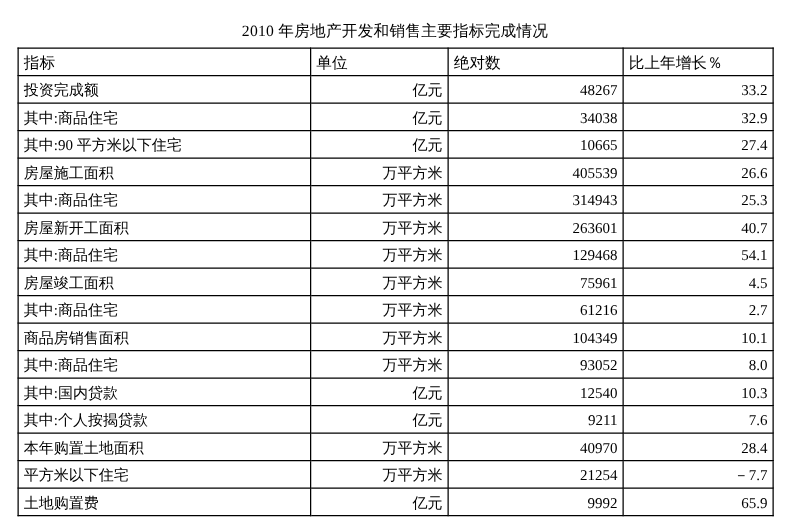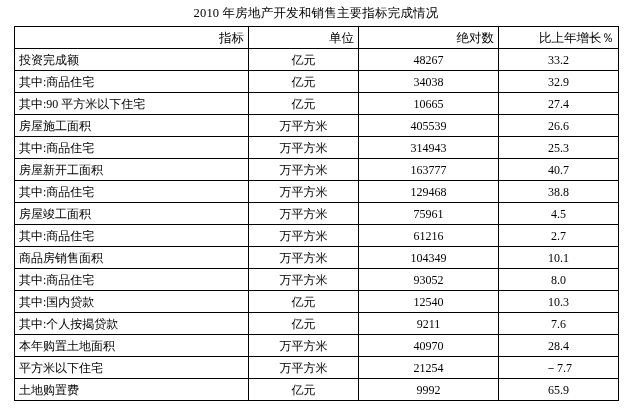--- a/index.html
+++ b/index.html
@@ -17,21 +17,21 @@
   .page {
     position: relative;
     width: 632px;
     height: 417px;
     box-sizing: border-box;
   }
   .title {
     text-align: center;
     font-size: 12.5px;
     font-family: "Liberation Serif", serif;
-    padding-top: 5px;
+    padding-top: 17px;
     padding-bottom: 4px;
     letter-spacing: 0.2px;
     white-space: nowrap;
   }
   .table-wrap {
     padding: 0 14px 0 14px;
   }
   table.maintable {
     border-collapse: collapse;
     width: 604px;
@@ -43,29 +43,29 @@
     height: 22px;
     padding: 0 4px;
     font-weight: normal;
     font-family: "Liberation Serif", serif;
     line-height: 20px;
     box-sizing: border-box;
     overflow: hidden;
     white-space: nowrap;
   }
   table.maintable thead td {
-    text-align: right;
+    text-align: left;
     font-size: 12.5px;
   }
   .c-idx { width: 234px; }
   .c-unit { width: 110px; }
   .c-abs { width: 140px; }
   .c-grow { width: 120px; }
 
-  .cell-center { text-align: center; }
+  .cell-center { text-align: right; }
   .cell-left { text-align: left; }
 
   .lvl0 { padding-left: 6px; font-weight: bold; }
   .lvl1 { padding-left: 22px; margin-top: 36px; }
   .lvl2 { padding-left: 40px; margin-top: 20px; }
 
   .bold-row td {
     font-weight: bold;
     margin-left: 32px;
   }
@@ -114,28 +114,28 @@
           </tr>
           <tr>
             <td class="cell-left lvl1">其中:商品住宅</td>
             <td class="cell-center">万平方米</td>
             <td class="cell-center">314943</td>
             <td class="cell-center">25.3</td>
           </tr>
           <tr class="bold-row">
             <td class="cell-left lvl0">房屋新开工面积</td>
             <td class="cell-center">万平方米</td>
-            <td class="cell-center">163777</td>
+            <td class="cell-center">263601</td>
             <td class="cell-center">40.7</td>
           </tr>
           <tr>
             <td class="cell-left lvl1">其中:商品住宅</td>
             <td class="cell-center">万平方米</td>
             <td class="cell-center">129468</td>
-            <td class="cell-center">38.8</td>
+            <td class="cell-center">54.1</td>
           </tr>
           <tr class="bold-row">
             <td class="cell-left lvl0">房屋竣工面积</td>
             <td class="cell-center">万平方米</td>
             <td class="cell-center">75961</td>
             <td class="cell-center">4.5</td>
           </tr>
           <tr>
             <td class="cell-left lvl1">其中:商品住宅</td>
             <td class="cell-center">万平方米</td>

